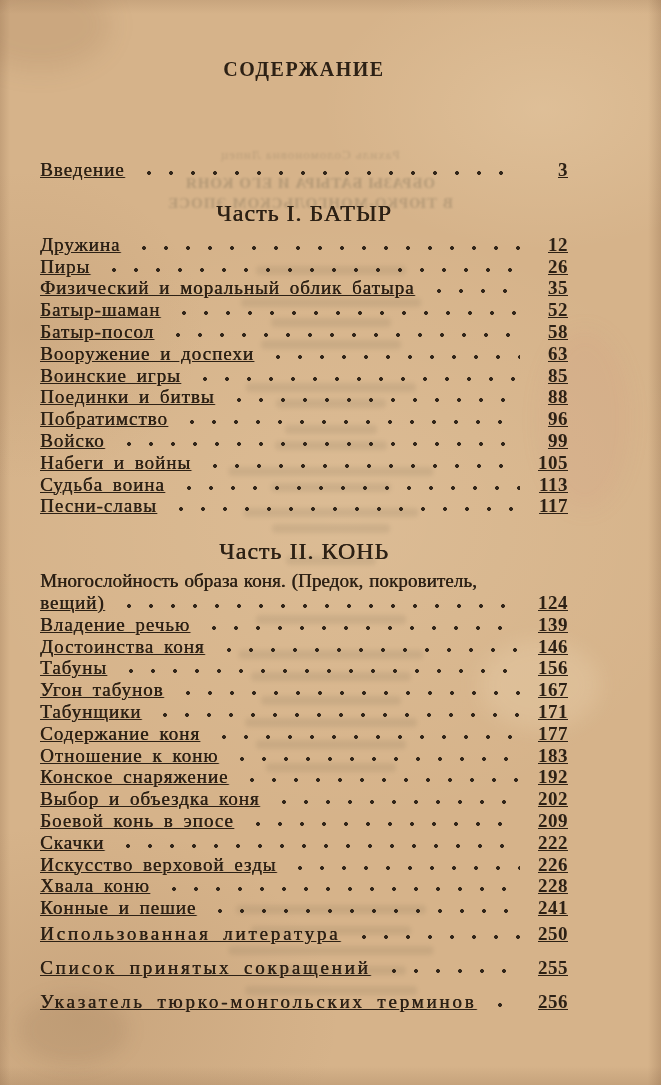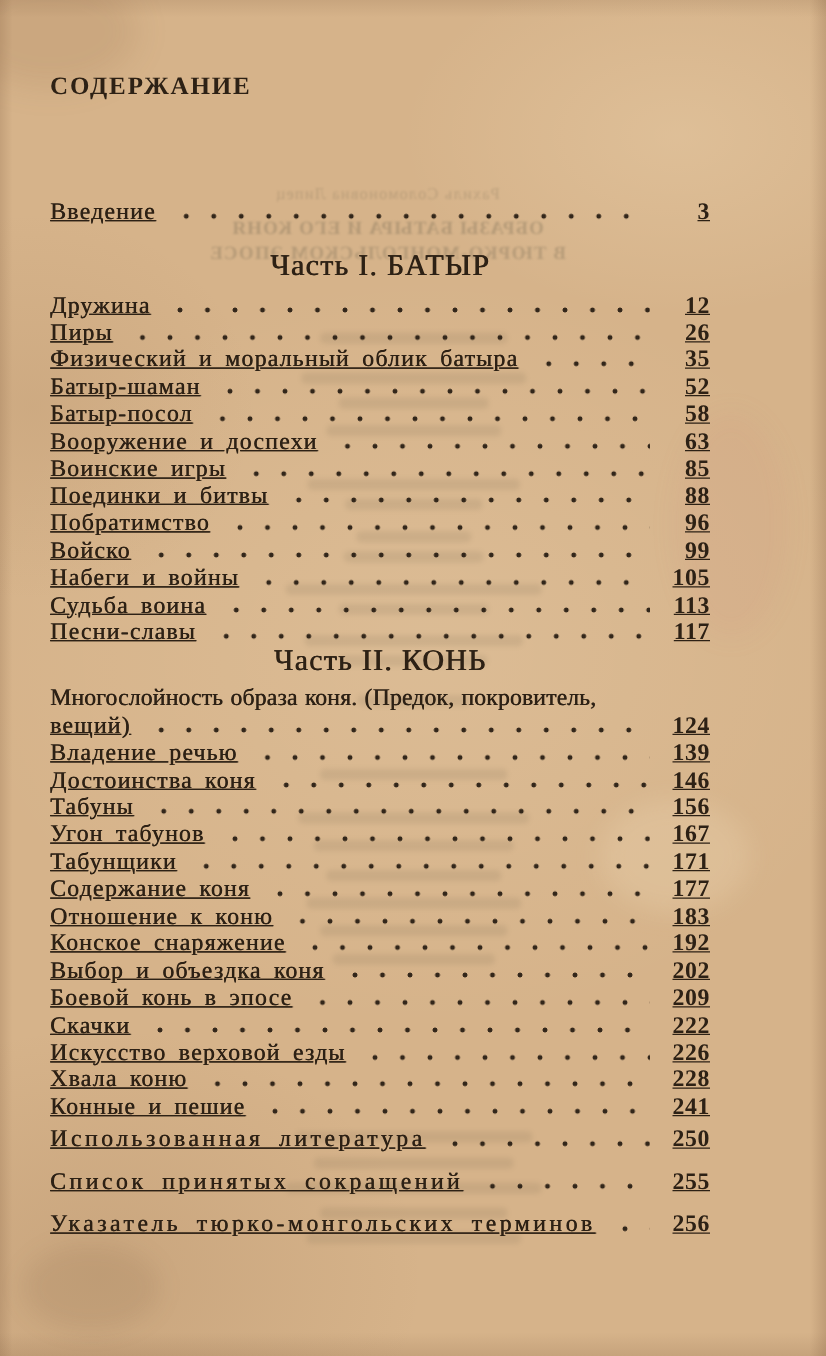--- a/index.html
+++ b/index.html
@@ -11,28 +11,28 @@
       radial-gradient(ellipse 340px 220px at 82% 10%, rgba(255,238,205,.20), transparent 65%),
       radial-gradient(ellipse 420px 320px at 12% 94%, rgba(120,80,48,.14), transparent 62%),
       radial-gradient(ellipse 300px 260px at 4% 30%, rgba(130,90,55,.10), transparent 60%),
       radial-gradient(ellipse 520px 420px at 52% 48%, rgba(255,242,214,.14), transparent 72%),
       linear-gradient(90deg, rgba(100,64,38,.16) 0, rgba(100,64,38,0) 10px, rgba(100,64,38,0) 648px, rgba(100,64,38,.20) 661px),
       linear-gradient(180deg, rgba(100,64,38,.12) 0, rgba(100,64,38,0) 14px, rgba(100,64,38,0) 1066px, rgba(100,64,38,.14) 1085px),
       #d6b38a;
   }
   .content{position:absolute;left:40px;top:0;width:528px;z-index:2;}
   .title{
-    margin:56px 0 0 0;font-size:20px;line-height:26px;
+    margin:56px 0 0 0;text-align:center;font-size:20px;line-height:26px;
     font-weight:bold;letter-spacing:1.5px;
   }
   .part{
     margin:20px 0 0 0;text-align:center;font-size:24px;line-height:24px;
     font-weight:normal;letter-spacing:1px;text-shadow:.5px 0 0 currentColor;
   }
-  .part.p2{margin-top:0;}
+  .part.p2{margin-top:22px;}
   .row{display:flex;line-height:21.8px;font-size:19px;text-decoration:underline;}
   .row .t{white-space:nowrap;letter-spacing:1px;word-spacing:4px;text-shadow:.4px 0 0 currentColor;}
   .leader{
     flex:1 1 auto;margin:0 6px 0 9px;
     background-image:radial-gradient(circle, #32261a 1.7px, rgba(0,0,0,0) 2.2px);
     background-repeat:repeat-x;background-size:22px 22px;background-position:4px 3px;
   }
   .num{flex:0 0 42px;text-align:right;font-weight:bold;letter-spacing:.5px;}
   .intro{margin-top:77px;}
   .list1{margin-top:9px;}

